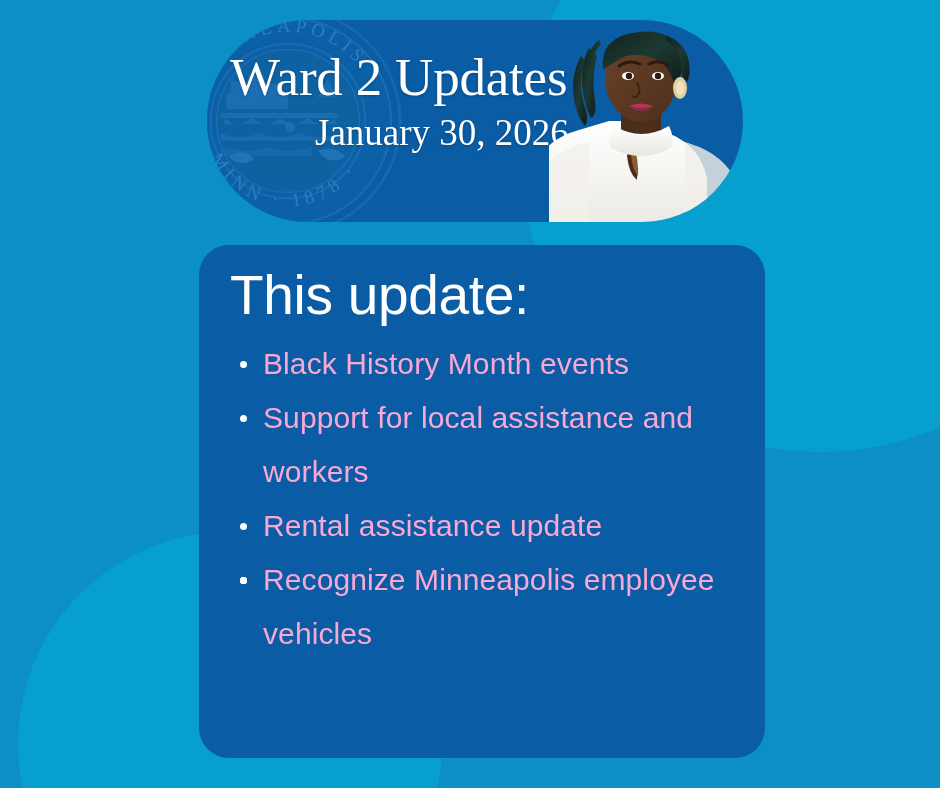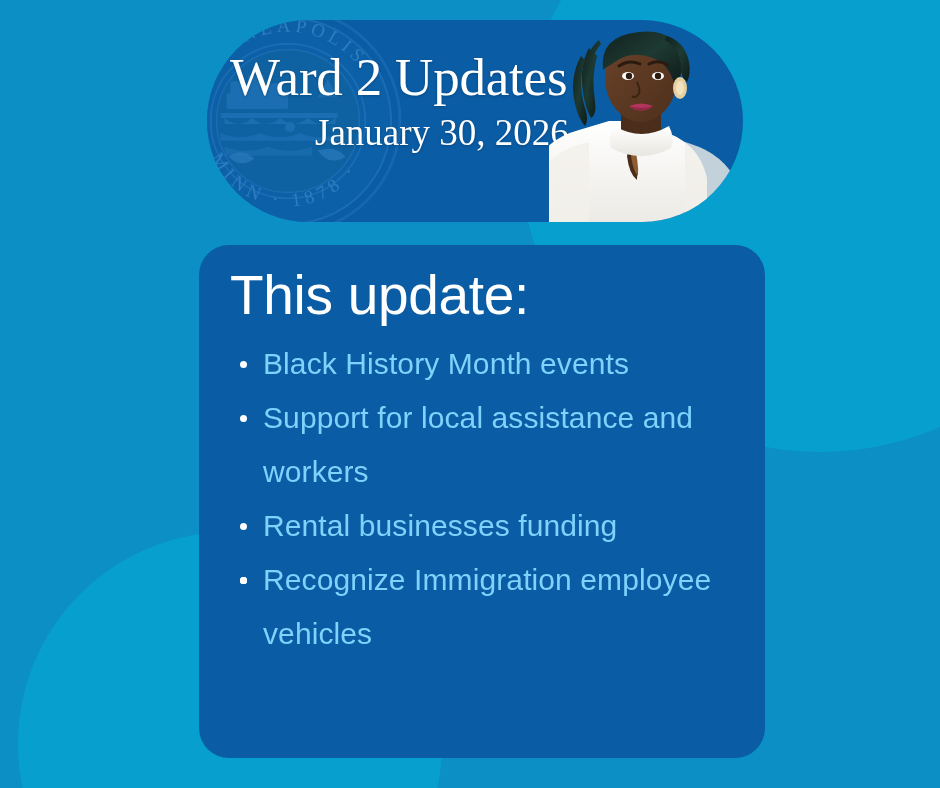--- a/index.html
+++ b/index.html
@@ -59,21 +59,21 @@
     position:absolute; left:199px; top:245px; width:566px; height:513px;
     background:#0a5ca4; border-radius:30px;
     padding:14px 26px 16px 31px;
   }
   #card-title {
     color:#fff; font-size:55px; line-height:72px; font-weight:400;
     letter-spacing:-.3px; margin-bottom:6px;
   }
   #bullet-list { list-style:none; }
   #bullet-list li {
-    position:relative; color:#7dd3fc; font-size:30px; line-height:54px;
+    position:relative; color:#f9a8d4; font-size:30px; line-height:54px;
     font-weight:400; padding-left:33px; letter-spacing:.1px;
   }
   #bullet-list li .bullet {
     position:absolute; left:10px; top:24px; width:7px; height:7px;
     border-radius:50%; background:#fff;
   }
 </style>
 </head>
 <body>
 
@@ -184,20 +184,20 @@
         </g>
       </svg>
     </div>
   </div>
 
   <div id="update-card">
     <div id="card-title">This update:</div>
     <ul id="bullet-list">
       <li><span class="bullet"></span><span>Black History Month events</span></li>
       <li><span class="bullet"></span><span>Support for local assistance and workers</span></li>
-      <li><span class="bullet"></span><span>Rental businesses funding</span></li>
+      <li><span class="bullet"></span><span>Rental assistance update</span></li>
       <li><span class="bullet"></span></li>
       <li><span class="bullet"></span></li>
-      <li><span class="bullet"></span><span>Recognize Immigration employee vehicles</span></li>
+      <li><span class="bullet"></span><span>Recognize Minneapolis employee vehicles</span></li>
     </ul>
   </div>
 
 </div>
 
 </body></html>

